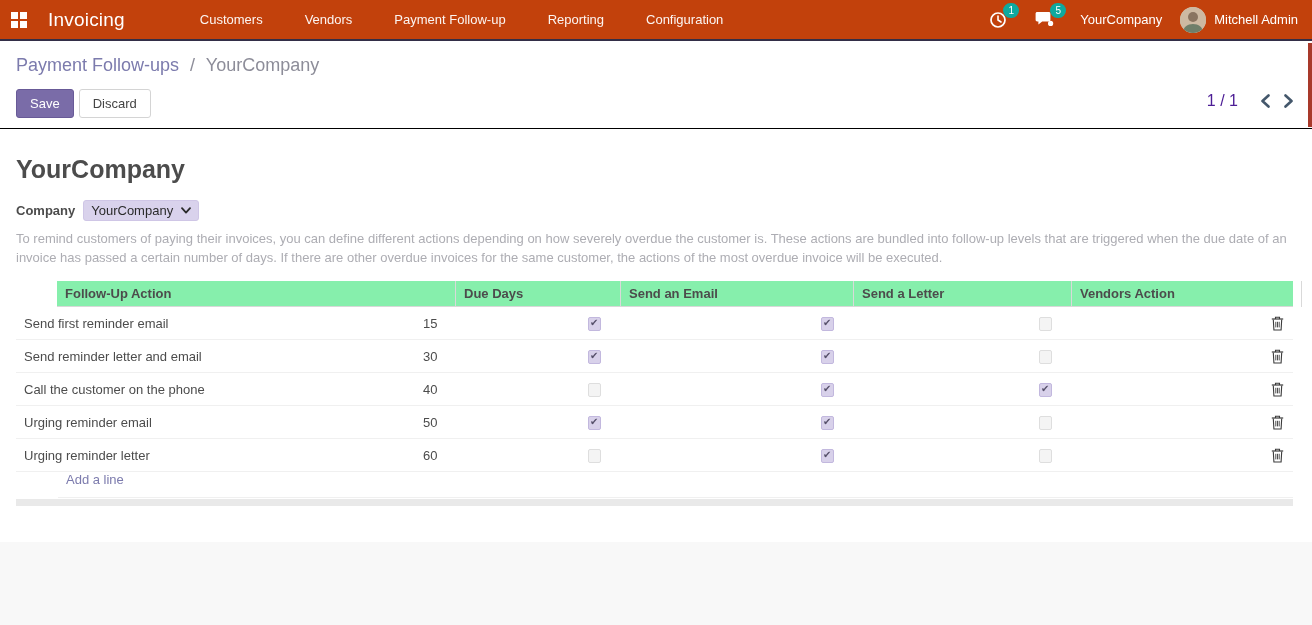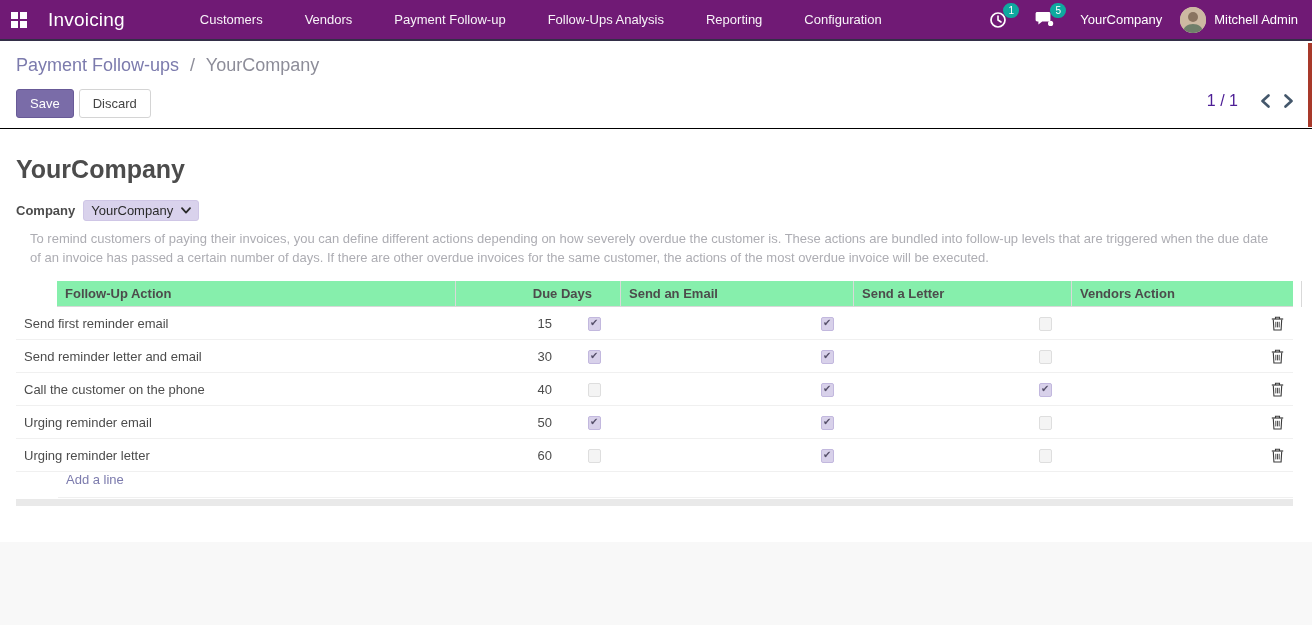--- a/index.html
+++ b/index.html
@@ -5,21 +5,21 @@
   * { margin:0; padding:0; box-sizing:border-box; }
   html,body { width:1312px; height:625px; overflow:hidden; }
   body {
     font-family:"Liberation Sans", sans-serif;
     background:#ffffff; color:#4c4c4c;
     display:flex; flex-direction:column; position:relative;
   }
 
   
   .navbar {
-    height:41px; flex:0 0 41px; background:#701a75;
+    height:41px; flex:0 0 41px; background:#c2410c;
     display:flex; align-items:center;
     border-bottom:2px solid #332e47;
     color:#fff; font-size:13px;
   }
   .apps-btn { margin-left:11px; width:16px; height:16px; display:grid;
     grid-template-columns:7px 7px; grid-template-rows:7px 7px; gap:2px; cursor:pointer; }
   .apps-btn span { background:#fff; }
   .brand { margin-left:21px; font-size:19px; font-weight:400; letter-spacing:.2px; cursor:pointer; }
   .menu { display:flex; margin-left:56px; gap:4px; }
   .menu .menu-item { padding:0 19px; line-height:41px; cursor:pointer; color:rgba(255,255,255,.95); }
@@ -54,29 +54,29 @@
   
   .sheet { background:#fff; padding:26px 16px 0 16px; }
   .sheet-title { font-size:25px; font-weight:bold; color:#4c4c4c; margin-bottom:16px; }
   .company-row { display:flex; align-items:center; gap:8px; margin-bottom:8px; font-size:13px; }
   .company-label { font-weight:bold; color:#4c4c4c; }
   .company-select {
     display:inline-flex; align-items:center; gap:8px;
     background:#d9d2ec; border:1px solid #cfc6e6; border-radius:3px;
     padding:2px 7px; font-size:13px; color:#2b2b2b; cursor:pointer;
   }
-  .help-text { color:#adadb3; font-size:13px; line-height:19px; margin:4px 14px 14px; padding-right:6px; }
+  .help-text { color:#adadb3; font-size:13px; line-height:19px; margin:4px 0 14px; padding-right:6px; }
 
   
   .fu-table { width:1277px; font-size:13px; }
   .t-row { display:flex; align-items:center; height:33px; border-bottom:1px solid #f0f0f0; background:#fff; }
   .t-head { background:#86efac; height:26px; border-bottom:1px solid #d8d8d8; font-weight:bold; color:#4c4c4c;margin-left:41px; }
   .c { padding:0 8px; overflow:hidden; white-space:nowrap; }
   .c-action { flex:0 0 399px; }
-  .c-due    { flex:0 0 165px; text-align:right; padding-right:28px; }
+  .c-due    { flex:0 0 165px; text-align:left; padding-right:28px; }
   .c-email  { flex:0 0 233px; }
   .c-letter { flex:0 0 218px; }
   .c-manual { flex:0 0 230px; }
   .c-trash  { flex:0 0 32px; display:flex; justify-content:center; }
   .t-head .c { border-right:1px solid #d9d9d9; height:26px; line-height:26px; }
   .t-head .c-trash { border-right:none; }
 
   .cb {
     display:inline-block; width:13px; height:14px; border-radius:2px;
     background:#f4f4f4; border:1px solid #dedede; position:relative; cursor:pointer;
@@ -103,21 +103,20 @@
     <span></span>
       <span></span>
       <span></span>
       <span></span>
   </div>
   <div class="brand">Invoicing</div>
   <div class="menu">
     <span class="menu-item">Customers</span>
     <span class="menu-item">Vendors</span>
     <span class="menu-item">Payment Follow-up</span>
-    <span class="menu-item">Follow-Ups Analysis</span>
     <span class="menu-item">Reporting</span>
     <span class="menu-item">Configuration</span>
   </div>
   <div class="nav-right">
     <div class="icon-wrap">
       <svg width="18" height="18" viewBox="0 0 18 18">
         <circle cx="9" cy="9" r="7" fill="none" stroke="#ffffff" stroke-width="1.7"></circle>
         <path d="M9 5v4l3 2" fill="none" stroke="#ffffff" stroke-width="1.6" stroke-linecap="round"></path>
       </svg>
       <span class="badge">1</span>

